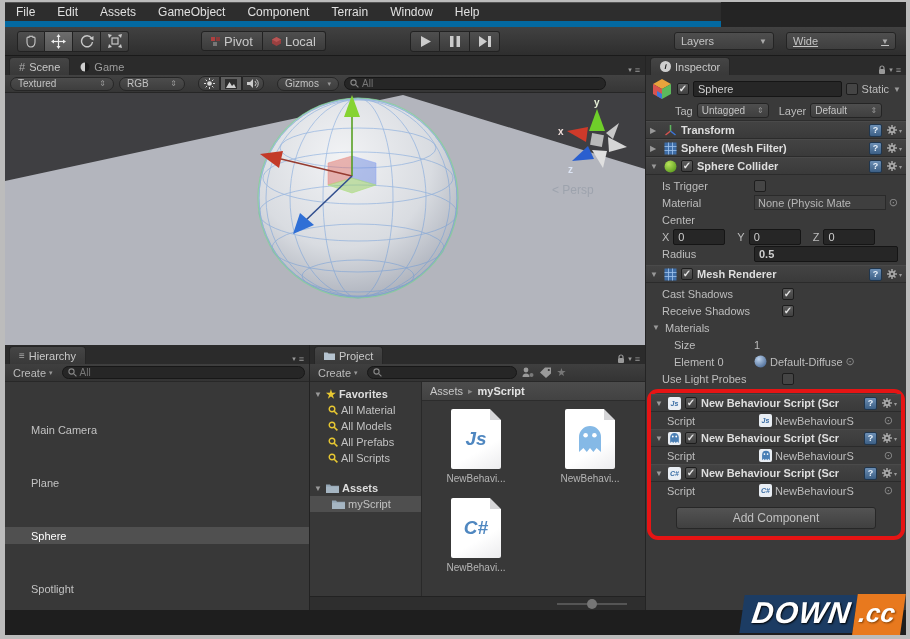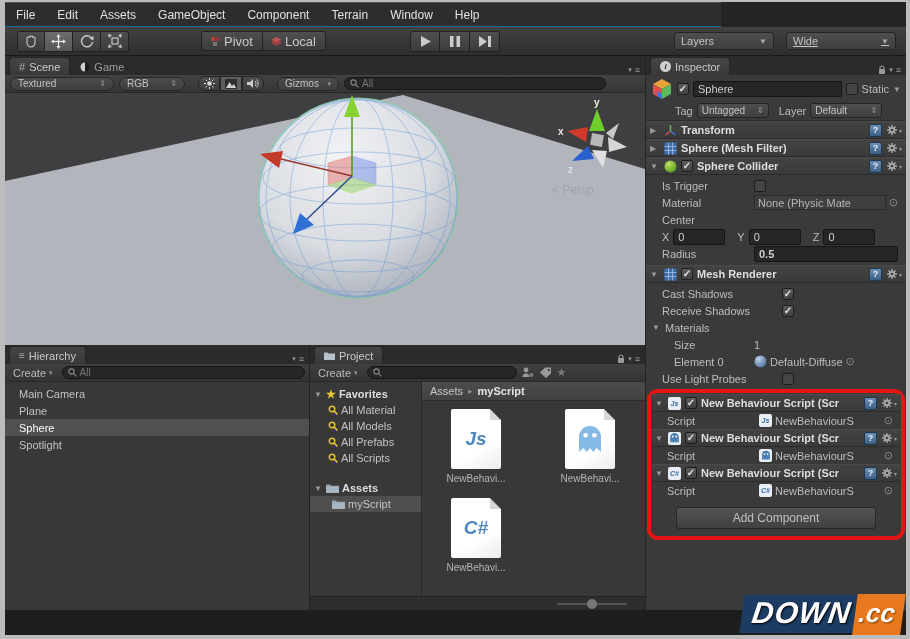--- a/index.html
+++ b/index.html
@@ -3,21 +3,21 @@
 <meta charset="utf-8">
 <style>
   * { margin:0; padding:0; box-sizing:border-box; }
   html,body { width:910px; height:639px; overflow:hidden; background:#bcbcbc;
     font-family:"Liberation Sans", sans-serif; }
   #window { position:relative; width:910px; height:639px; background:#bcbcbc; }
   #inner { position:absolute; left:5px; top:2px; width:901px; height:633px; background:#242424; }
 
   
   #menubar { position:absolute; left:0; top:0; width:716px; height:25px; background:#2d2d2d;
-    border-top:1px solid #555; border-bottom:1px solid #0369a1; display:flex; align-items:center; }
+    border-top:1px solid #555; border-bottom:6px solid #0369a1; display:flex; align-items:center; }
   .menu-item { padding:0 11px; font-size:12px; color:#e0e0e0; height:100%; display:flex; align-items:center; cursor:default; }
 
   
   #toolbar { position:absolute; left:0; top:25px; width:901px; height:29px;
     background:linear-gradient(#414141,#2e2e2e); border-bottom:1px solid #1a1a1a; display:flex; align-items:center; }
   .tool-group { display:flex; margin-left:12px; }
   .tbtn { width:28px; height:21px; background:linear-gradient(#4f4f4f,#3b3b3b); border:1px solid #222;
     border-left-width:0; display:flex; align-items:center; justify-content:center; }
   .tbtn:first-child { border-left-width:1px; border-radius:3px 0 0 3px; }
   .tbtn:last-child { border-radius:0 3px 3px 0; }
@@ -49,21 +49,21 @@
     display:flex; align-items:center; gap:5px; padding:0 5px; }
   .sdd { height:14px; background:linear-gradient(#4c4c4c,#3e3e3e); border:1px solid #262626; border-radius:7px;
     font-size:10px; color:#c2c2c2; display:flex; align-items:center; padding:0 7px; gap:3px; }
   .sbtn { width:22px; height:15px; border:1px solid #262626; background:linear-gradient(#4c4c4c,#3e3e3e);
     display:flex; align-items:center; justify-content:center; }
   .sbtn.active { background:#5e5e5e; }
   #viewport { position:relative; width:640px; height:252px; background:#3f3f42; overflow:hidden; }
 
   
   #hierarchy-panel { position:absolute; left:0; top:343px; width:305px; height:265px; background:#383838; border-right:1px solid #222; }
-  .hrow { height:17px; display:flex; align-items:center; padding-left:14px; font-size:11px; color:#c2c2c2; }
+  .hrow { height:17px; display:flex; align-items:center; padding-left:26px; font-size:11px; color:#c2c2c2;margin-top:36px; }
   .hrow.selected { background:#505050; color:#fff; }
   #project-panel { position:absolute; left:305px; top:343px; width:335px; height:265px; background:#383838; }
   #project-body { position:absolute; left:0; top:37px; right:0; bottom:14px; display:flex; }
   #ptree { width:112px; border-right:1px solid #292929; padding-top:4px; font-size:11px; color:#c2c2c2; }
   .prow { height:16px; display:flex; align-items:center; gap:3px; padding-left:4px; white-space:nowrap; overflow:hidden; }
   .prow.bold { font-weight:bold; color:#ddd; }
   .prow.ind { padding-left:18px; }
   .prow.selected { background:#4f4f4f; }
   #ppane { flex:1; display:flex; flex-direction:column; }
   #breadcrumb { height:19px; background:linear-gradient(#4c4c4c,#424242); border-bottom:1px solid #2c2c2c;

